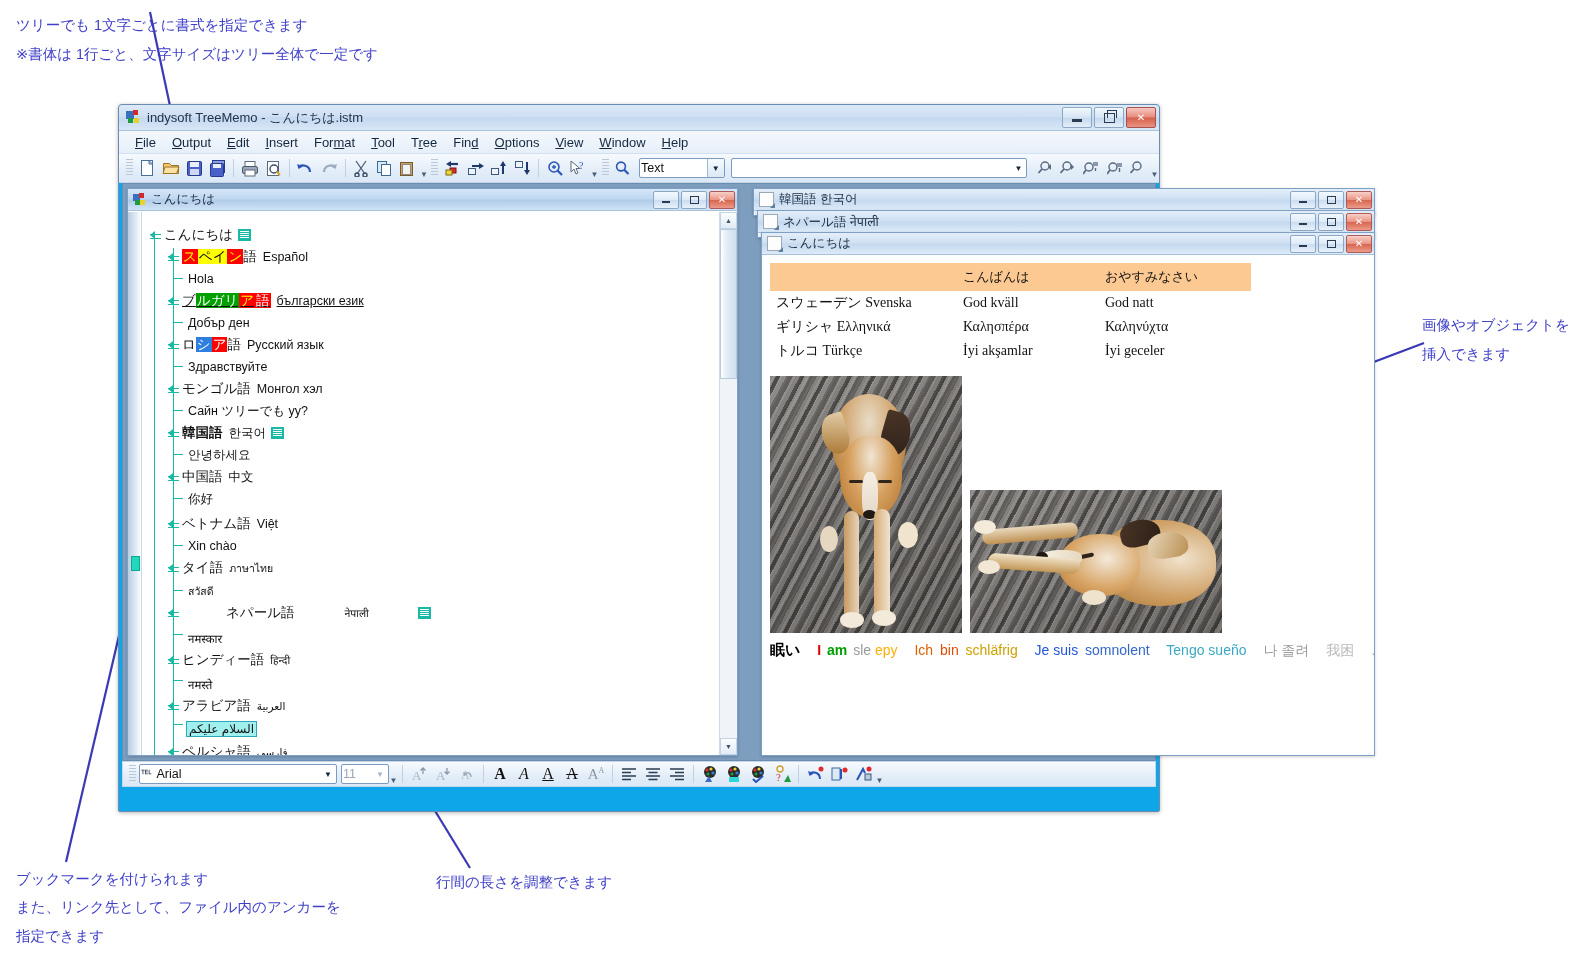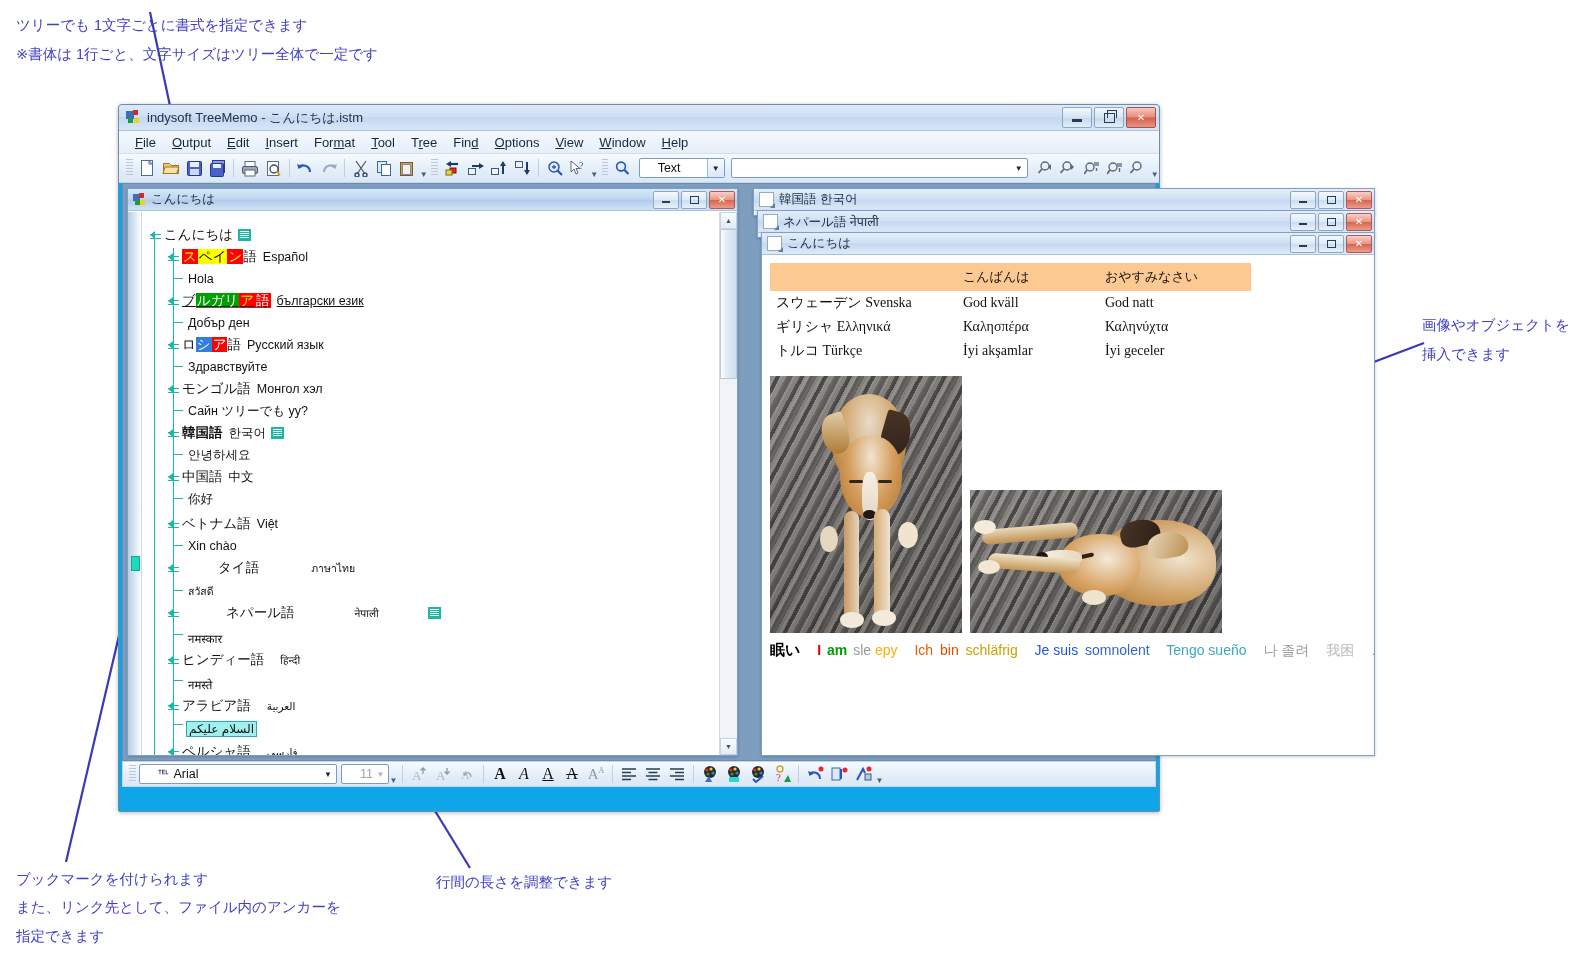--- a/index.html
+++ b/index.html
@@ -56,21 +56,21 @@
     border-bottom:1px solid #c6d6e8;}
   .grip{width:7px;height:18px;margin:0 3px;
      background:repeating-linear-gradient(to bottom,#b9c9da 0 1px,transparent 1px 3px);}
   .tbtn{width:24px;height:23px;display:flex;align-items:center;justify-content:center;}
   .tsep{width:1px;height:18px;background:#c0d0e0;margin:0 4px;}
   .tdrop{width:9px;height:22px;display:flex;align-items:flex-end;justify-content:center;
     color:#4a5f78;font-size:8px;}
 
   .combo{
     height:20px;border:1px solid #7a9cc0;border-radius:2px;background:#fff;
-    display:flex;align-items:center;font-size:12.5px;color:#111;padding-left:18px;box-sizing:border-box;
+    display:flex;align-items:center;font-size:12.5px;color:#111;padding-left:1px;box-sizing:border-box;
   }
   .combo .arrow{margin-left:auto;width:16px;height:100%;display:flex;align-items:center;justify-content:center;
     color:#10253d;font-size:8px;}
   .combo.btnstyle .arrow{background:linear-gradient(to bottom,#f6fafd,#dbe8f6);border-left:1px solid #9db9d4;}
 
   
   #mdi{position:absolute;left:3px;top:78px;right:3px;bottom:50px;
     background:#7e9ec0;border:1px solid #6b8daf;box-sizing:border-box;}
 
   .child{position:absolute;border:1px solid #7da0c4;background:#f1f6fb;box-sizing:border-box;
@@ -109,21 +109,21 @@
   .exp:before{content:"";position:absolute;left:0;top:4px;width:11px;height:3px;
      background:none;border-top:1px solid #19b9a6;border-bottom:1px solid #19b9a6;}
   .exp:after{content:"";position:absolute;left:0;top:1px;width:0;height:0;
      border-top:4.5px solid transparent;border-bottom:4.5px solid transparent;border-right:5px solid #19b9a6;}
   .objico{display:inline-block;width:11px;height:10px;border:1.5px solid #19b9a6;margin-left:5px;
      background:#19b9a6;position:relative;vertical-align:middle;}
   .objico:after{content:"";position:absolute;left:1px;top:1px;right:1px;bottom:1px;
      background:repeating-linear-gradient(to bottom,#fff 0 1px,#19b9a6 1px 2px);}
   .hl{padding:0 1px;}
   .native{font-size:12.5px;margin-left:6px;}
-  .tiny{font-size:10.5px;margin-left:16px;}
+  .tiny{font-size:10.5px;margin-left:6px;}
   .selbox{background:#9ff0ee;border:1px solid #2aa8b8;padding:0 2px;}
   .vline{position:absolute;width:1px;background:#19b9a6;}
   .hline{position:absolute;height:1px;background:#19b9a6;}
 
   .vscroll{position:absolute;right:0;top:0;bottom:0;width:17px;
     background:#f0f4f8;border-left:1px solid #cfdbe7;}
   .vscroll .sbtn{height:17px;background:linear-gradient(to bottom,#fbfdff,#e2ebf5);
     border:1px solid #c4d3e2;box-sizing:border-box;display:flex;align-items:center;justify-content:center;
     font-size:7px;color:#3d5168;}
   .vscroll .thumb{position:absolute;left:0;right:0;top:17px;height:150px;
@@ -519,21 +519,21 @@
           <div class="trow" style="top:301px;left:40px;">
             <span class="exp"></span>
             <span class="tnode">ベトナム語</span>
             <span class="native">Việt</span>
           </div>
           <div class="trow" style="top:323px;left:60px;">
             <span class="tleaf">Xin chào</span>
           </div>
           <div class="hline" style="left:45px;top:333px;width:10px;"></div>
 
-          <div class="trow" style="top:345px;left:40px;gap:36px;">
+          <div class="trow" style="top:345px;left:40px;">
             <span class="exp"></span>
             <span class="tnode">タイ語</span>
             <span class="tiny">ภาษาไทย</span>
           </div>
           <div class="trow" style="top:368px;left:60px;">
             <span class="tiny" style="margin-left:0;">สวัสดี</span>
           </div>
           <div class="hline" style="left:45px;top:378px;width:10px;"></div>
 
           <div class="trow" style="top:390px;left:40px;gap:44px;">

